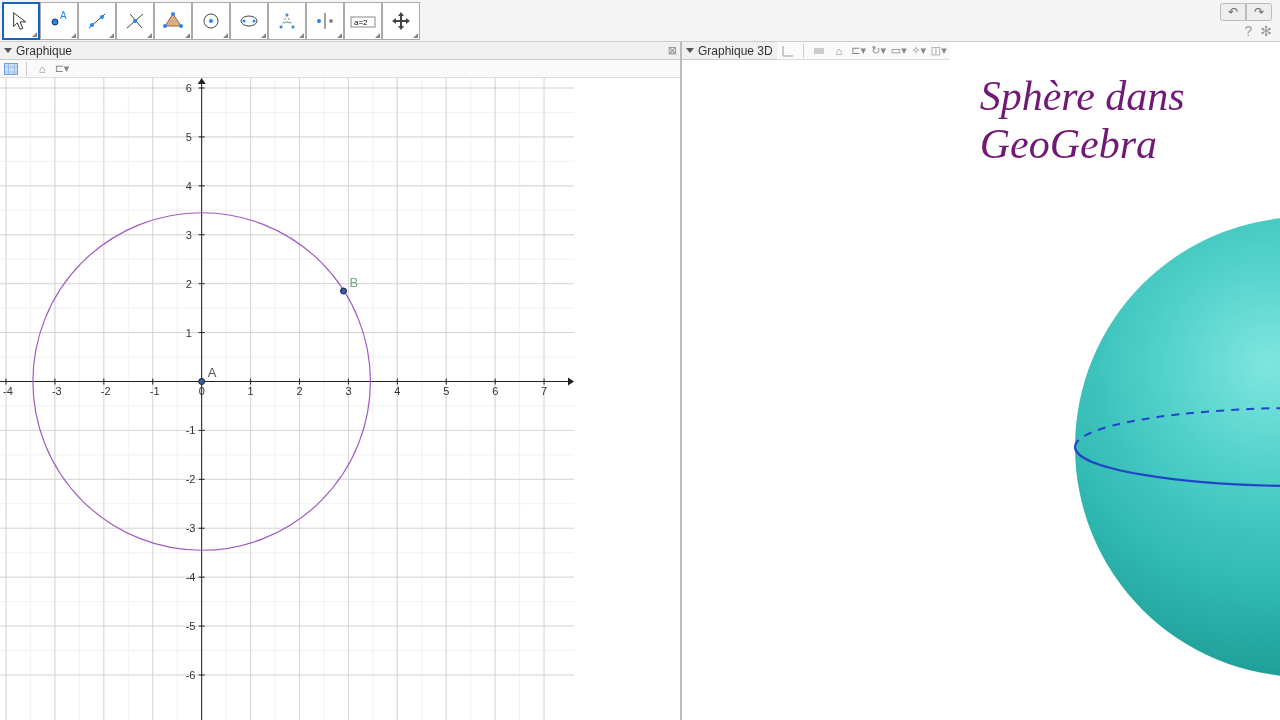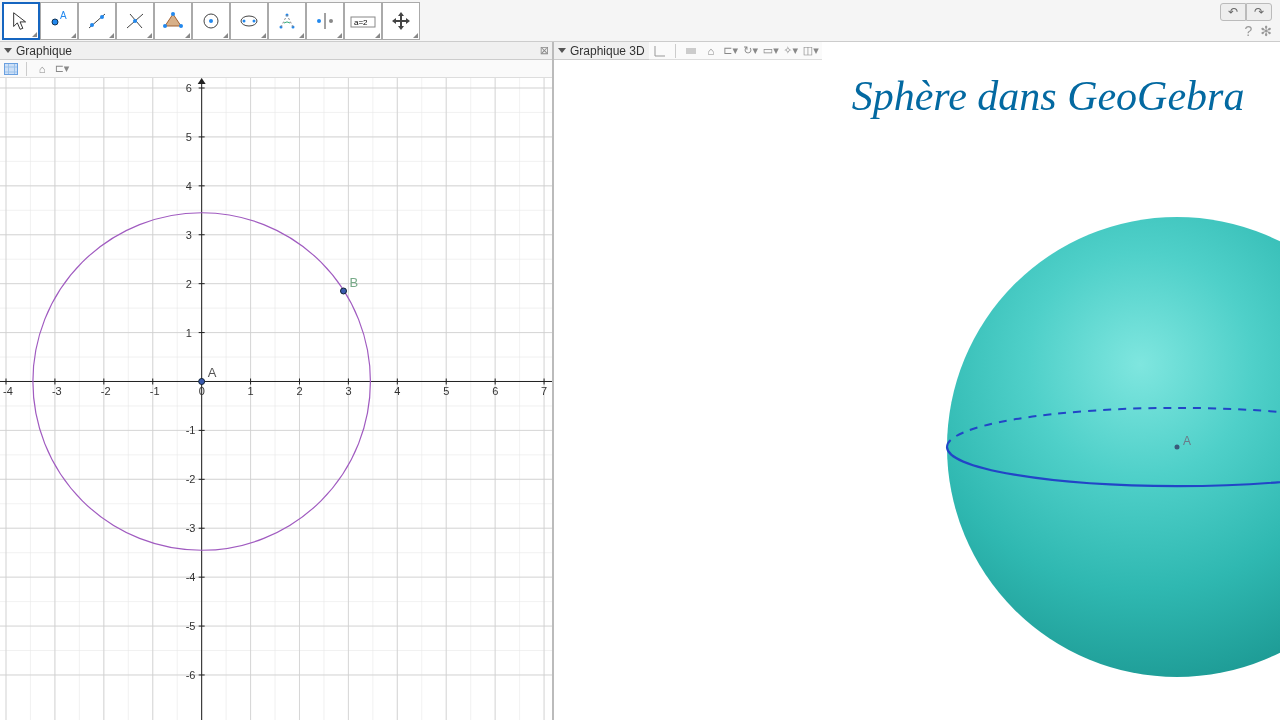--- a/index.html
+++ b/index.html
@@ -11,21 +11,21 @@
   .top-toolbar .spacer { flex: 1; }
   .top-right { display: flex; flex-direction: column; align-items: flex-end; padding-right: 6px; gap: 2px; }
   .undo-redo { display: flex; gap: 0; }
   .ur-btn { width: 26px; height: 18px; border: 1px solid #bbb; background: #eee; display: flex; align-items: center; justify-content: center; font-size: 12px; color: #666; cursor: pointer; }
   .ur-btn:first-child { border-top-left-radius: 3px; border-bottom-left-radius: 3px; }
   .ur-btn:last-child { border-top-right-radius: 3px; border-bottom-right-radius: 3px; }
   .gear-row { display: flex; gap: 8px; align-items: center; }
   .gear-row span { color: #999; font-size: 14px; cursor: pointer; }
 
   .views { display: flex; height: 678px; }
-  .view-left { width: 554px; border-right: 2px solid #bbb; display: flex; flex-direction: column; }
+  .view-left { width: 682px; border-right: 2px solid #bbb; display: flex; flex-direction: column; }
   .view-right { flex: 1; display: flex; flex-direction: row; }
 
   .panel-header { background: #f0f0f0; border-bottom: 1px solid #ccc; height: 18px; display: flex; align-items: center; padding: 0 4px; font-size: 12px; color: #333; position: relative; }
   .panel-header .arrow { display:inline-block; width:0; height:0; border-top: 5px solid #555; border-left: 4px solid transparent; border-right: 4px solid transparent; margin-right: 4px; }
   .panel-header .close { position: absolute; right: 3px; top: 2px; color: #888; cursor: pointer; font-size: 11px; }
 
   .sub-toolbar { background: #fafafa; height: 18px; border-bottom: 1px solid #ddd; display: flex; align-items: center; padding: 0 4px; gap: 6px; }
   .sub-toolbar .sbtn { width: 14px; height: 14px; display: flex; align-items: center; justify-content: center; color: #888; font-size: 11px; cursor: pointer; }
   .sub-toolbar .sbtn svg { width: 12px; height: 12px; }
   .sub-toolbar .grid-icon { border: 1px solid #6aa0e0; background:
@@ -33,21 +33,21 @@
   .sub-toolbar .grid-icon::before { content:''; position:absolute; inset:0; background:
     linear-gradient(#9bc1ea 1px, transparent 1px) 0 50%/100% 50%,
     linear-gradient(90deg,#9bc1ea 1px, transparent 1px) 50% 0/50% 100%; }
 
   .canvas-2d { flex: 1; position: relative; background: #fff; overflow: hidden; }
   .canvas-3d { flex: 1; position: relative; background: #fff; overflow: hidden; }
 
   
   .grid-bg { position: absolute; inset: 0; }
 
-  .title-3d { position: absolute; top: 30px; left: 30px; font-family: 'Segoe Script', 'Comic Sans MS', cursive; font-style: italic; font-size: 42px; color: #0369a1; font-weight: 500; }
+  .title-3d { position: absolute; top: 30px; left: 30px; font-family: 'Segoe Script', 'Comic Sans MS', cursive; font-style: italic; font-size: 42px; color: #701a75; font-weight: 500; }
 
   .sep { width: 1px; height: 14px; background: #ccc; margin: 0 2px; }
 </style>
 </head>
 <body>
 
 <div class="top-toolbar">
   <div class="tool-btn selected">
     <svg width="22" height="22" viewBox="0 0 24 24">
         <path d="M4 3 L4 18 L8 14 L11 21 L14 20 L11 13 L17 13 Z" fill="#fff" stroke="#222" stroke-width="1"></path>

